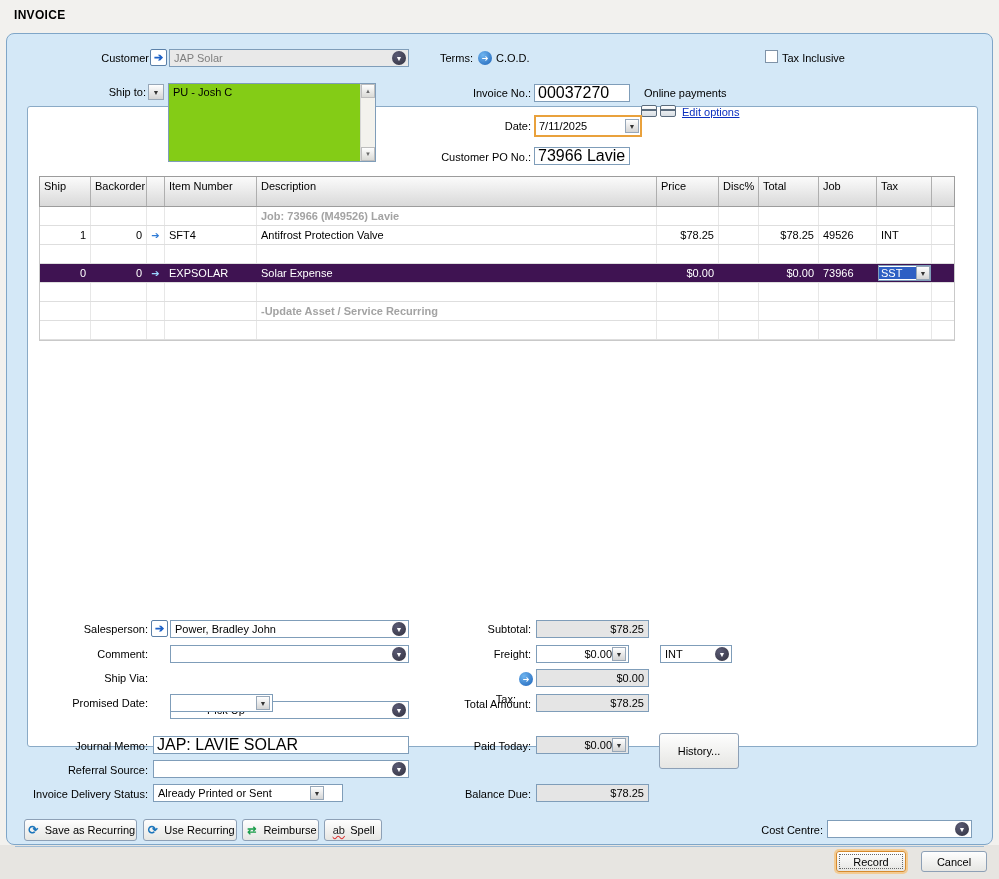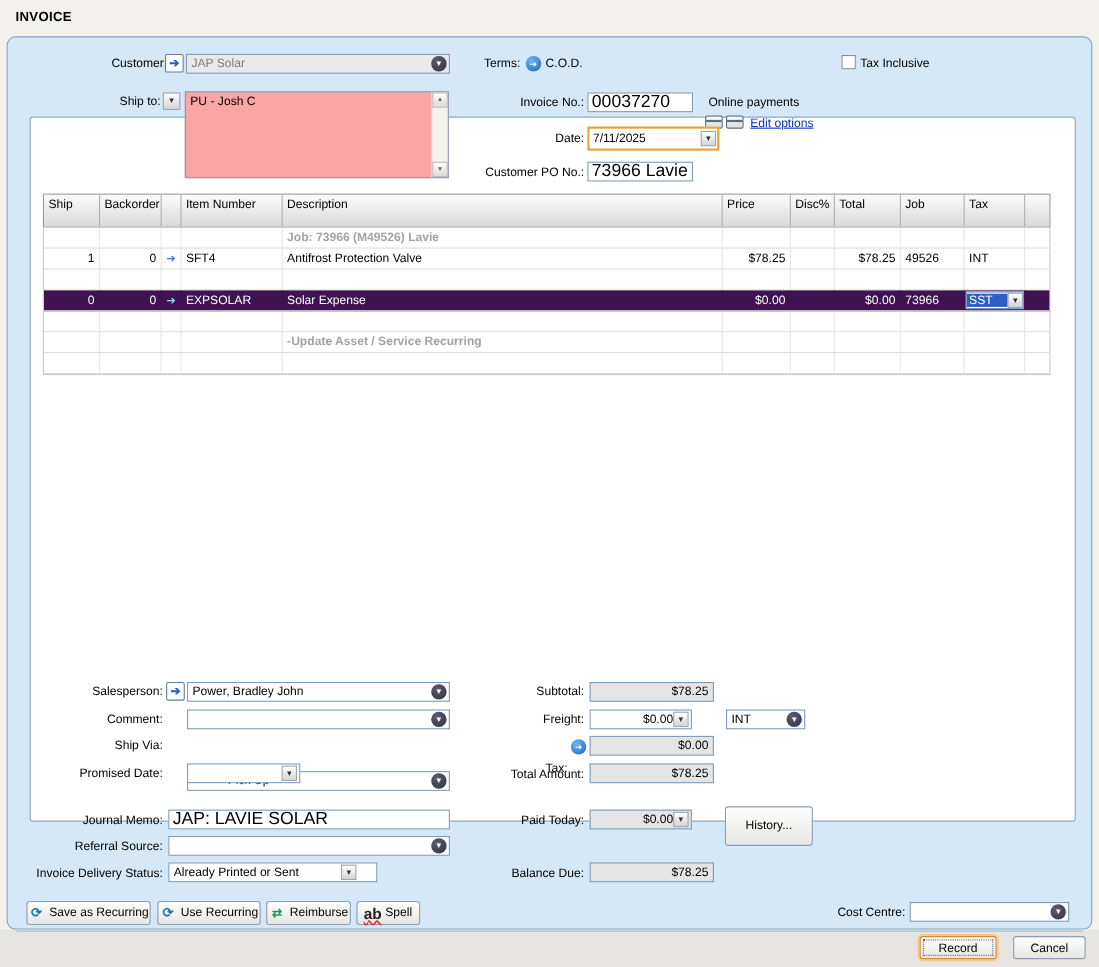--- a/index.html
+++ b/index.html
@@ -50,30 +50,30 @@
 
   .checkbox { position:absolute; width:13px; height:13px; background:#fff; border:1px solid #7F93A8; }
 
   .link { color:#0B2FBF; text-decoration:underline; cursor:pointer; }
 
   .card-ico { position:absolute; width:16px; height:12px; border:1px solid #5A6B7C; border-radius:2px;
               background:linear-gradient(#FDFDFD,#D8DEE4); }
   .card-ico::after { content:""; position:absolute; left:0; right:0; top:3px; height:2px; background:#5A6B7C; }
 
   
-  .shipto-box { position:absolute; left:167px; top:82px; width:240px; height:79px;
-                border:1px solid #7F9DB9; background:#fca5a5; }
+  .shipto-box { position:absolute; left:167px; top:82px; width:208px; height:79px;
+                border:1px solid #7F9DB9; background:#84cc16; }
   .shipto-text { position:absolute; left:4px; top:2px; right:18px; }
   .sb { position:absolute; right:0; top:0; bottom:0; width:15px; background:#F3F2ED; border-left:1px solid #D6D6D6; }
   .sb-btn { position:absolute; left:0; width:14px; height:14px; border:1px solid #BDBDBD;
             background:linear-gradient(#FEFEFE,#DADAD6); color:#6A6A6A; font-size:6px;
             display:flex; align-items:center; justify-content:center; }
 
   
-  .date-wrap { position:absolute; left:533px; top:113px; width:120px; height:22px;
+  .date-wrap { position:absolute; left:533px; top:113px; width:108px; height:22px;
                border:2px solid #E9A13C; background:#fff; display:flex; align-items:center; padding-right:1px; }
   .date-wrap input { border:none; outline:none; flex:1; min-width:0; font-size:11px; padding:0 3px; font-family:inherit; }
 
   
   .tbl { position:absolute; left:38px; top:175px; width:916px; }
   .tr  { display:grid; grid-template-columns:51px 56px 18px 92px 400px 62px 40px 60px 58px 55px 23px; }
   .thead { background:linear-gradient(#FBFBFB,#D9D9D9); border:1px solid #9C9C9C; height:31px; }
   .thead .td { border-right:1px solid #AFAFAF; padding:3px 4px 0; white-space:nowrap; overflow:hidden; }
   .tbody { border:1px solid #C9C9C9; border-top:none; background:#fff; }
   .tbody .tr { height:19px; border-bottom:1px solid #DEDEDE; }
@@ -90,21 +90,21 @@
   .tax-text { background:#2E5FC4; color:#fff; padding:0 2px; flex:1; font-size:11px; }
 
   
   .btn { position:absolute; border:1px solid #8DA0B6; border-radius:3px;
          background:linear-gradient(#FEFEFE,#E6E6E3); font-size:11px; color:#000;
          display:flex; align-items:center; justify-content:center; gap:4px; cursor:pointer; }
   .btn.primary { border-color:#D78B2D; box-shadow:0 0 0 2px #F3CB92; outline:1px dotted #666; outline-offset:-4px; }
   .ico { display:inline-flex; align-items:center; justify-content:center; width:15px; height:13px; }
   .ico-recur { color:#1B75BB; font-weight:bold; font-size:12px; }
   .ico-reimb { color:#1B9E4B; font-weight:bold; font-size:11px; }
-  .ico-spell { text-decoration:underline wavy #D33; font-size:14px; font-weight:bold; color:#222; }
+  .ico-spell { text-decoration:underline wavy #D33; font-size:11px; font-weight:normal; color:#222; }
 
   .divider { position:absolute; left:8px; top:812px; width:969px; height:1px; background:#9FBBD4; }
 </style>
 </head>
 <body>
 
 <div class="screen">
 
   <div class="page-title">INVOICE</div>
   <div class="bottom-strip"></div>

